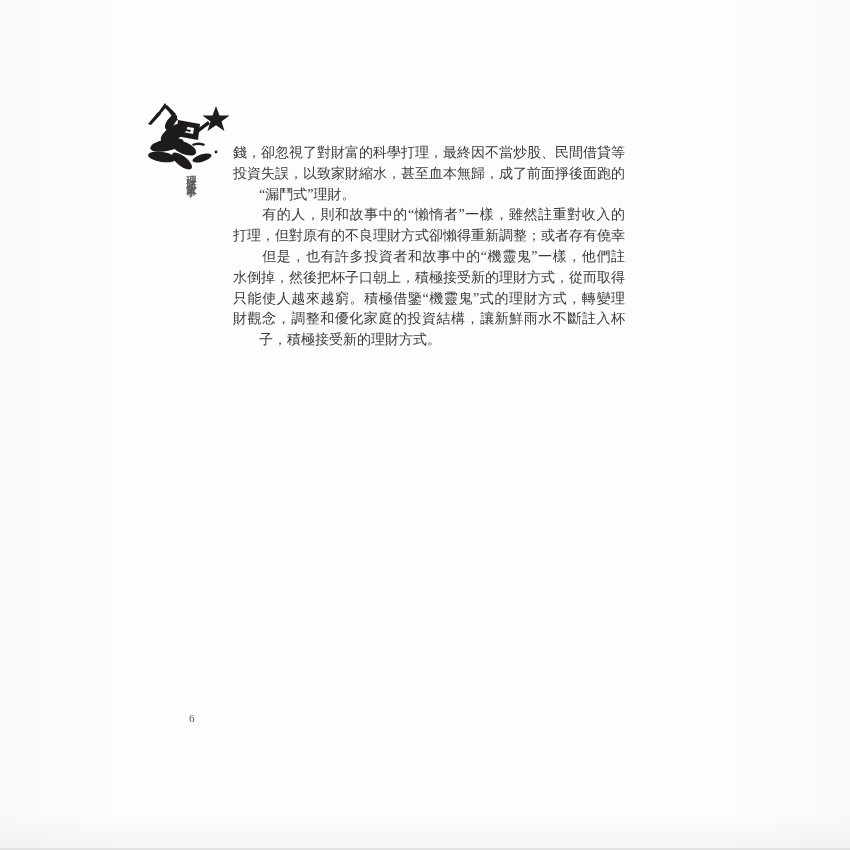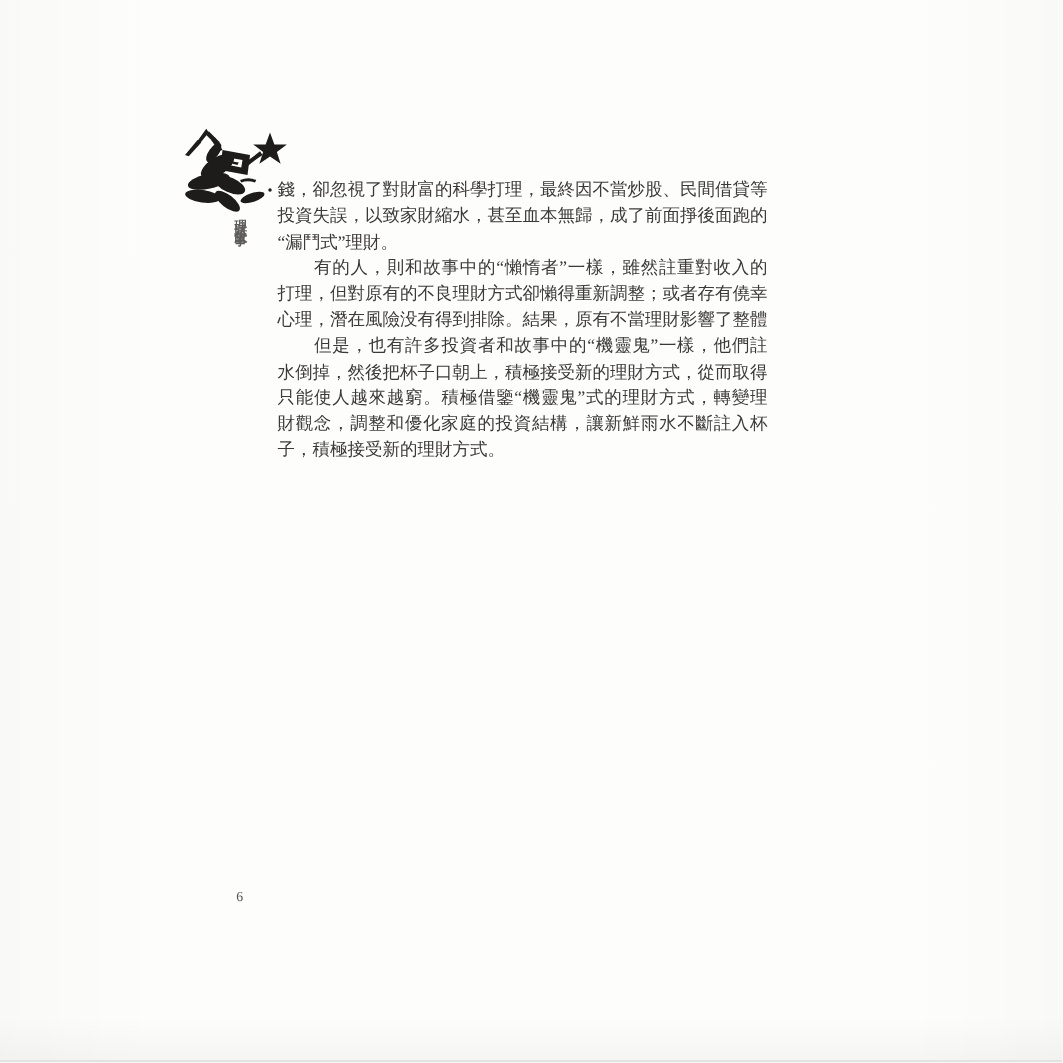--- a/index.html
+++ b/index.html
@@ -36,36 +36,37 @@
     height: 80px;
     writing-mode: vertical-rl;
     text-orientation: upright;
     font-size: 10px;
     letter-spacing: 3px;
     color: #5d5b58;
     font-weight: bold;
   }
   .body-text {
     position: absolute;
-    left: 222px; top: 143px;
+    left: 233px; top: 143px;
     width: 392px;
     color: #3b3a38;
   }
   .line {
     font-size: 14px;
     line-height: 20.8px;
     height: 20.8px;
     white-space: nowrap;
     text-align: justify;
     text-align-last: justify;
     text-justify: inter-ideograph;
     letter-spacing: 0;
   }
   .line.end {
     text-align-last: left;
+    margin-left: 26px;
   }
   .page-number {
     position: absolute;
     left: 189px; top: 712px;
     font-size: 11px;
     color: #55534f;
   }
 </style>
 </head>
 <body>
@@ -104,21 +105,20 @@
   </div>
 
   <div class="series-title">理財小故事</div>
 
   <div class="body-text">
     <div class="line">錢，卻忽視了對財富的科學打理，最終因不當炒股、民間借貸等</div>
     <div class="line">投資失誤，以致家財縮水，甚至血本無歸，成了前面掙後面跑的</div>
     <div class="line end">“漏鬥式”理財。</div>
     <div class="line">　　有的人，則和故事中的“懶惰者”一樣，雖然註重對收入的</div>
     <div class="line">打理，但對原有的不良理財方式卻懶得重新調整；或者存有僥幸</div>
-    <div class="line">心理，潛在風險没有得到排除。結果，原有不當理財影響了整體</div>
     <div class="line">　　但是，也有許多投資者和故事中的“機靈鬼”一樣，他們註</div>
     <div class="line">水倒掉，然後把杯子口朝上，積極接受新的理財方式，從而取得</div>
     <div class="line">只能使人越來越窮。積極借鑒“機靈鬼”式的理財方式，轉變理</div>
     <div class="line">財觀念，調整和優化家庭的投資結構，讓新鮮雨水不斷註入杯</div>
     <div class="line end">子，積極接受新的理財方式。</div>
   </div>
 
   <div class="page-number">6</div>
 
 </div>

